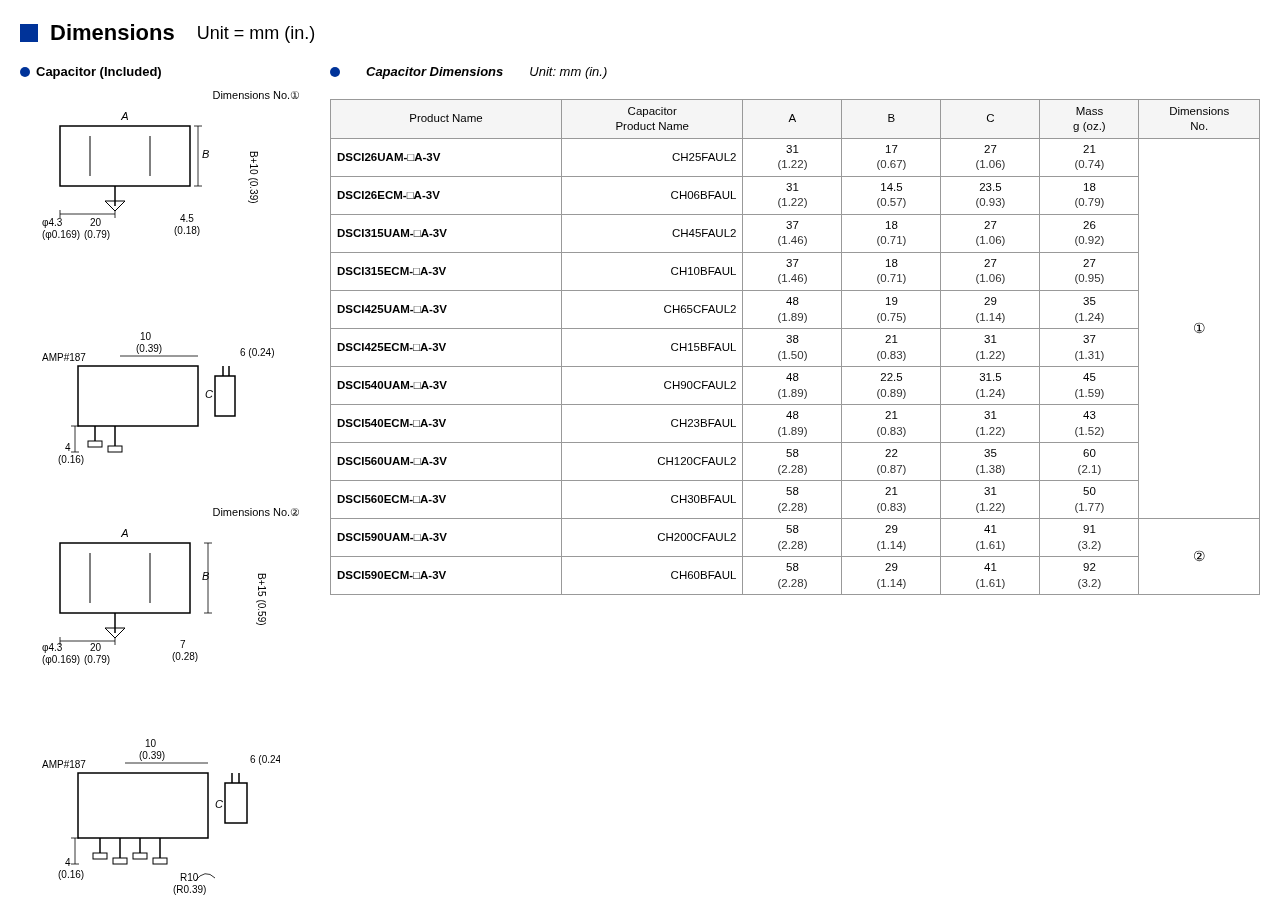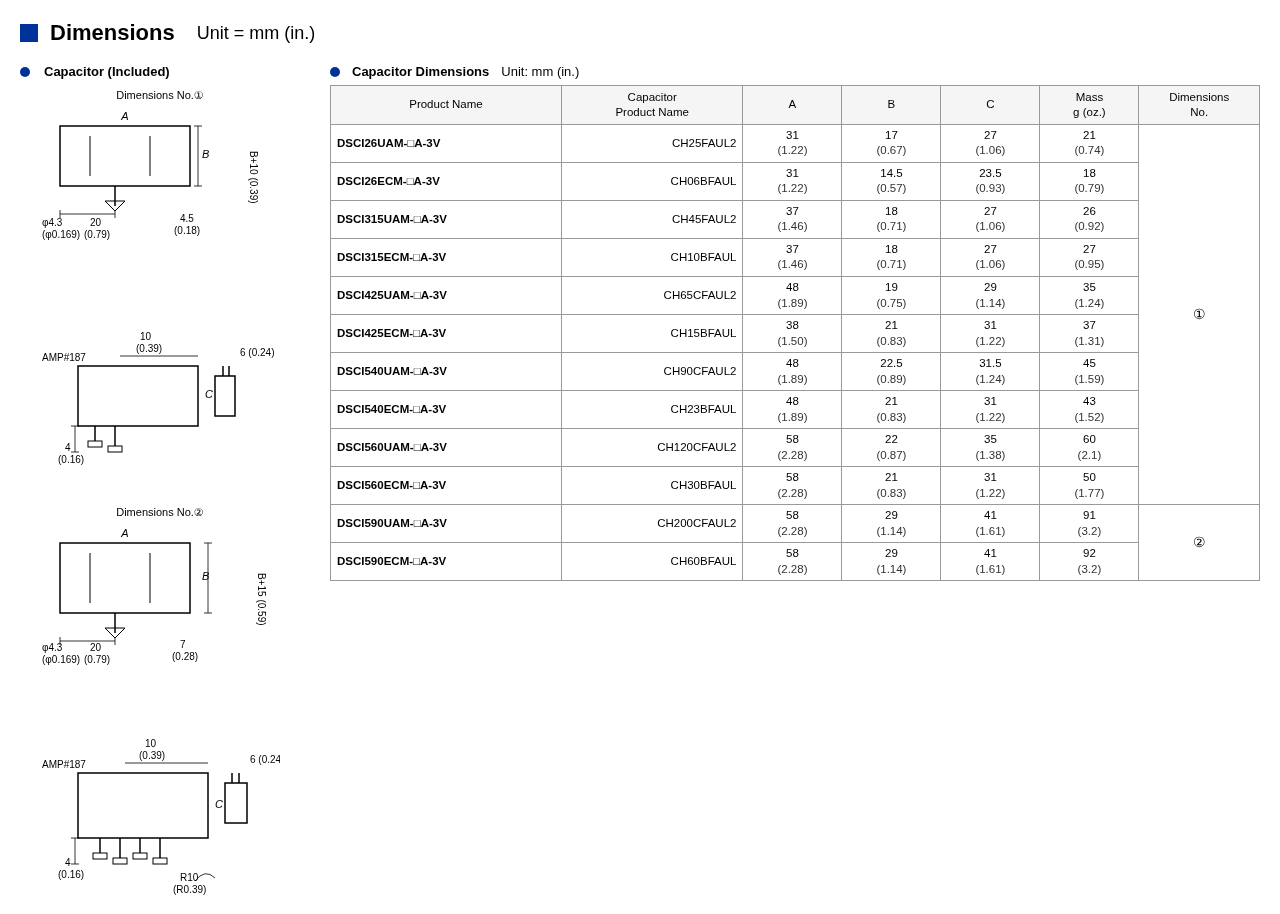--- a/index.html
+++ b/index.html
@@ -47,52 +47,53 @@
     .left-panel {
       width: 280px;
       flex-shrink: 0;
     }
     .section-title {
       font-size: 13px;
       font-weight: bold;
       margin-bottom: 10px;
       display: flex;
       align-items: center;
-      gap: 14px;
+      gap: 6px;
     }
     .bullet-circle {
       width: 10px;
       height: 10px;
       background: #003399;
       border-radius: 50%;
       flex-shrink: 0;
     }
 
     .diagram-container {
       margin-bottom: 20px;
     }
     .diagram-label {
-      text-align: center;
+      text-align: right;
       font-size: 11px;
       margin-bottom: 4px;
     }
     .diagram-svg-wrapper {
       display: flex;
       justify-content: center;
     }
 
     
     .right-panel {
       flex: 1;
     }
     .table-header-row {
       display: flex;
       align-items: center;
-      gap: 12px;
-      margin-bottom: 6px;
+      gap: 26px;
+      margin-bottom: 20px;
+      font-style: italic;
     }
     .table-section-title {
       font-size: 13px;
       font-weight: bold;
     }
     .table-unit {
       font-size: 13px;
       font-weight: normal;
     }
 

